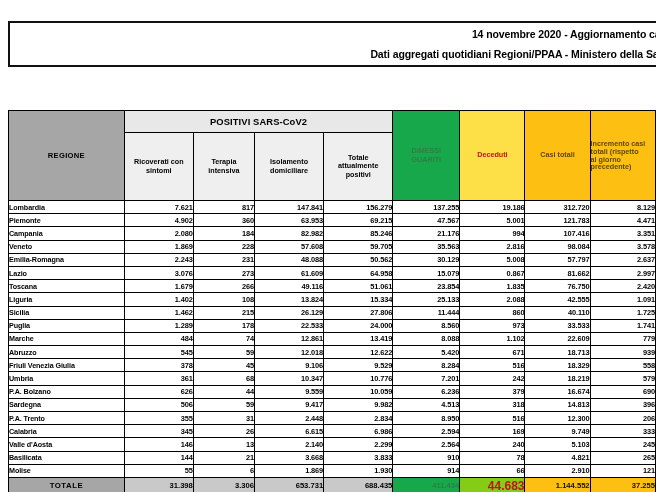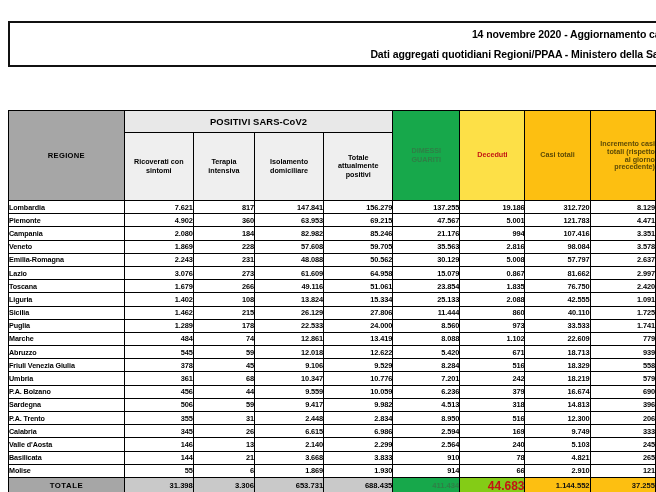--- a/index.html
+++ b/index.html
@@ -86,21 +86,21 @@
     background: #efefef;
     text-align: center;
     vertical-align: middle;
     line-height: 1.12;
     padding: 1px 1px;
     height: 68px;
   }
   .h-green  { background: #17a84b; color: #2f7f46; text-align: center; vertical-align: middle; line-height: 1.15; }
   .h-red    { background: #fde047; color: #c31414; text-align: center; vertical-align: middle; line-height: 1.15; }
   .h-yellow { background: #fdbf11; color: #5d4a06; text-align: center; vertical-align: middle; line-height: 1.15; }
-  .h-yellow2{ background: #fdbf11; color: #5d4a06; text-align: right; vertical-align: middle; line-height: 1.1; padding: 1px; margin-top: 22px; }
+  .h-yellow2{ background: #fdbf11; color: #5d4a06; text-align: left; vertical-align: middle; line-height: 1.1; padding: 1px; margin-top: 22px; }
 
   
   tr.data-row td { height: 13.2px; background: #ffffff; }
   td.region {
     text-align: left;
     padding-left: 3px;
     font-size: 7.2px;
     letter-spacing: -0.1px;
   }
   td.num {
@@ -343,21 +343,21 @@
             <td class="num">68</td>
             <td class="num">10.347</td>
             <td class="num">10.776</td>
             <td class="num">7.201</td>
             <td class="num">242</td>
             <td class="num">18.219</td>
             <td class="num">579</td>
           </tr>
           <tr class="data-row">
             <td class="region">P.A. Bolzano</td>
-            <td class="num">456</td>
+            <td class="num">626</td>
             <td class="num">44</td>
             <td class="num">9.559</td>
             <td class="num">10.059</td>
             <td class="num">6.236</td>
             <td class="num">379</td>
             <td class="num">16.674</td>
             <td class="num">690</td>
           </tr>
           <tr class="data-row">
             <td class="region">Sardegna</td>

